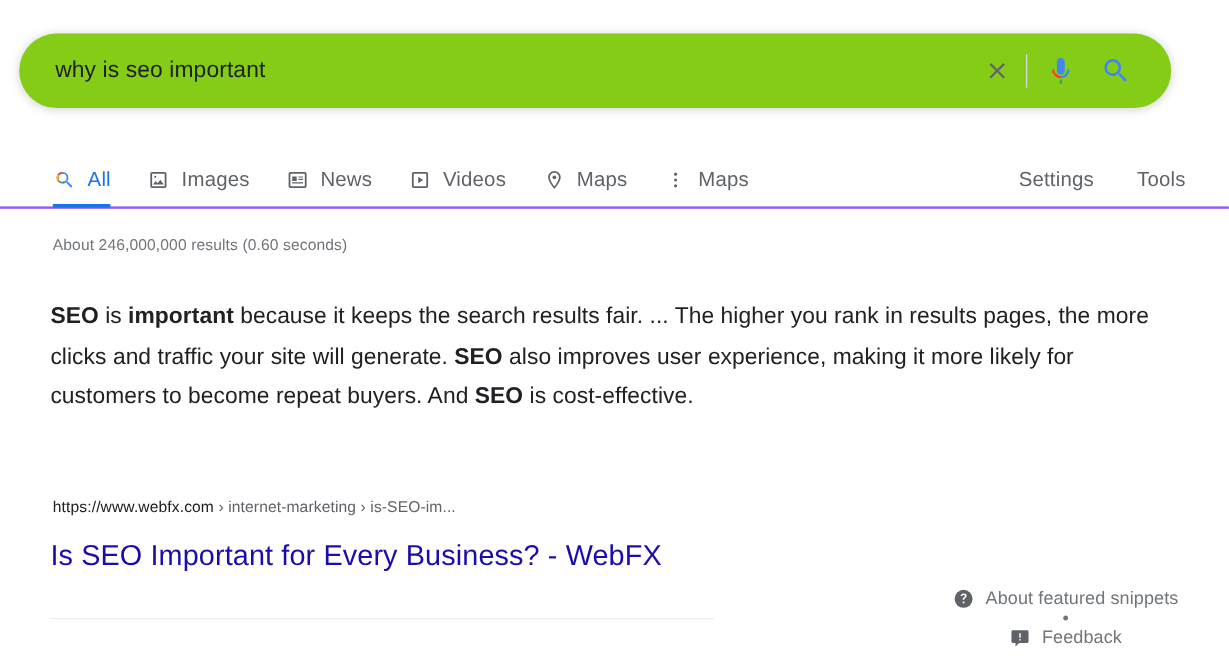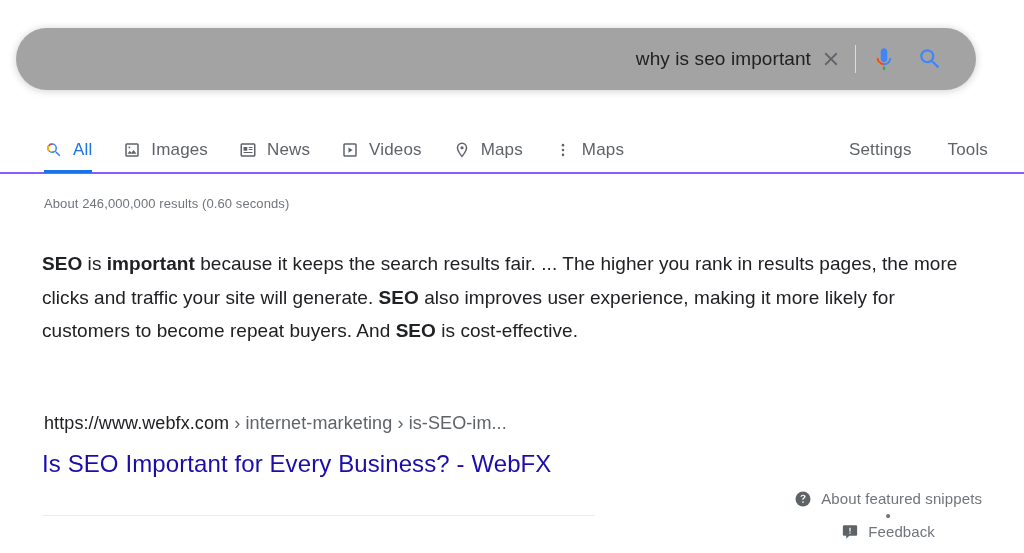--- a/index.html
+++ b/index.html
@@ -21,27 +21,26 @@
     position: absolute;
     left: 16px;
     top: 28px;
     width: 960px;
     height: 62px;
   }
   .searchbar {
     width: 100%;
     height: 100%;
     box-sizing: border-box;
-    background: #a3a3a3;
+    background: #84cc16;
     border-radius: 31px;
     box-shadow: 0 1px 7px 1px rgba(64,60,67,.20);
     display: flex;
     align-items: center;
     padding: 0 22px 0 30px;
-    text-align: right;
   }
   .search-query {
     flex: 1 1 auto;
     font-size: 19px;
     color: #202124;
     line-height: 24px;
     letter-spacing: .1px;
     white-space: nowrap;
     overflow: hidden;
   }
@@ -141,21 +140,21 @@
     line-height: 33.5px;
     color: #202124;
     letter-spacing: .05px;
   }
   .snippet b { font-weight: bold; }
 
   .url-line {
     position: absolute;
     left: 44px;
     top: 413px;
-    font-size: 18px;
+    font-size: 13px;
     line-height: 20px;
     color: #202124;
     letter-spacing: .1px;
     cursor: pointer;
   }
   .url-line .path { color: #5f6368; }
 
   .result-title {
     position: absolute;
     left: 42px;

